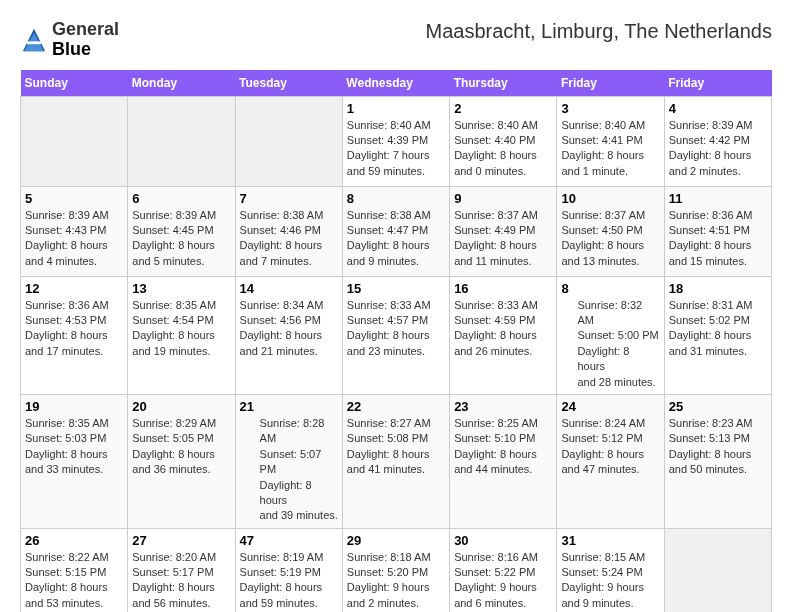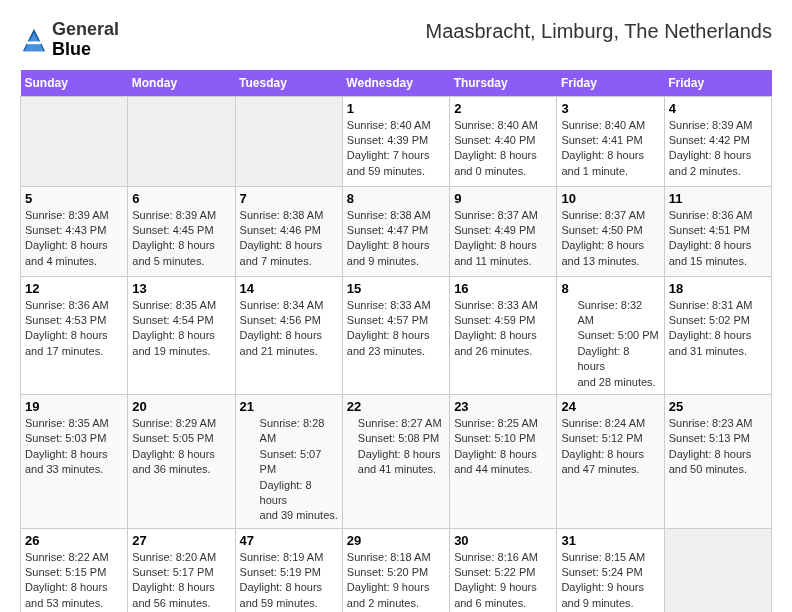--- a/index.html
+++ b/index.html
@@ -266,21 +266,21 @@
         </td>
         <td>
           <span class="day-number">21</span>
           <div class="day-info" style="white-space: pre-line; margin-left: 20px;">Sunrise: 8:28 AM
 Sunset: 5:07 PM
 Daylight: 8 hours
 and 39 minutes.</div>
         </td>
         <td>
           <span class="day-number">22</span>
-          <div class="day-info" style="white-space: pre-line; margin-left: 11px;">Sunrise: 8:27 AM
+          <div class="day-info" style="white-space: pre-line;">Sunrise: 8:27 AM
 Sunset: 5:08 PM
 Daylight: 8 hours
 and 41 minutes.</div>
         </td>
         <td>
           <span class="day-number">23</span>
           <div class="day-info" style="white-space: pre-line;">Sunrise: 8:25 AM
 Sunset: 5:10 PM
 Daylight: 8 hours
 and 44 minutes.</div>

